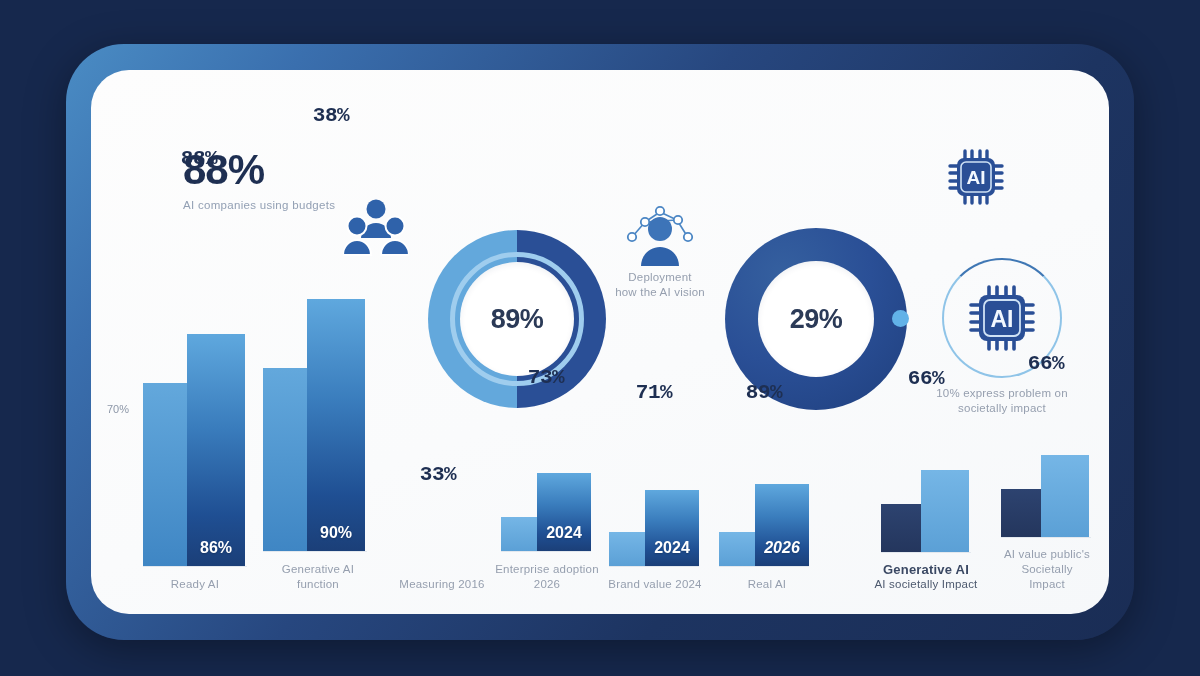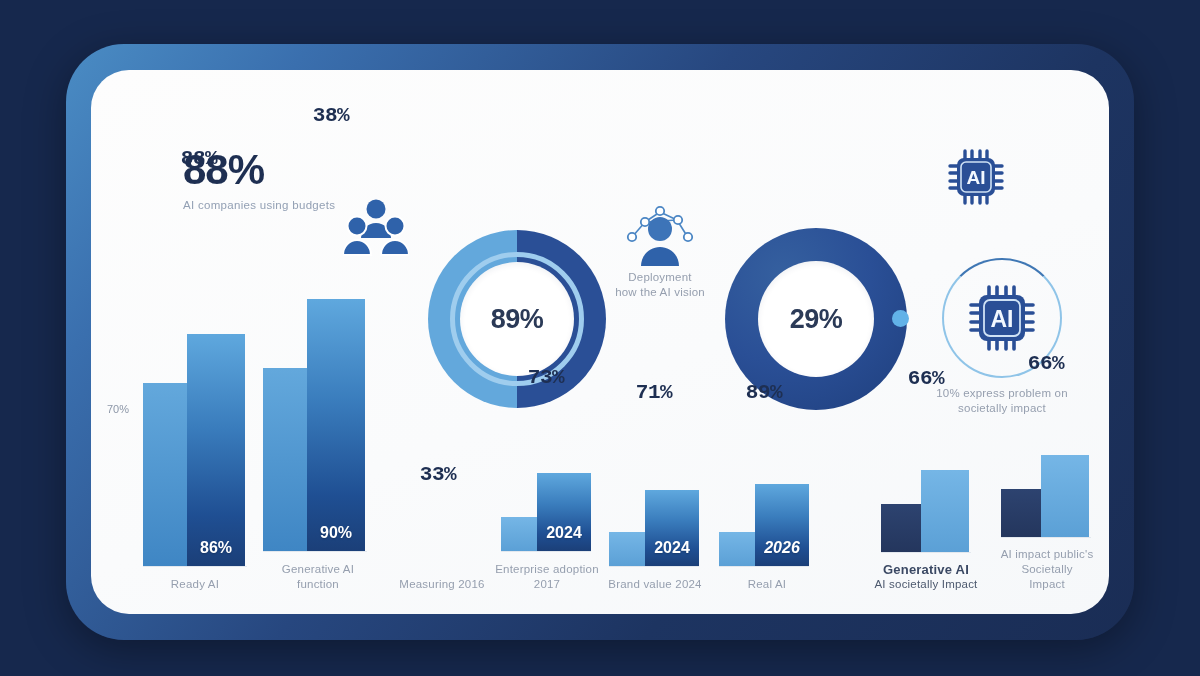--- a/index.html
+++ b/index.html
@@ -259,21 +259,21 @@
       </div>
 
       <div class="pair" style="left:120px;bottom:22px;">
         <div class="top-val" style="top:-104px;width:90px;">73%</div>
         <div class="bars" style="height:82px;width:90px;">
           <div class="bar sky" style="width:36px;height:34px;"></div>
           <div class="bar grad" style="width:54px;height:78px;">
             <div class="in-bar">2024</div>
           </div>
         </div>
-        <div class="blur-label" style="margin-top:10px;width:112px;margin-left:-10px;">Enterprise adoption 2017</div>
+        <div class="blur-label" style="margin-top:10px;width:112px;margin-left:-10px;">Enterprise adoption 2026</div>
       </div>
 
       <div class="pair" style="left:228px;bottom:22px;">
         <div class="top-val" style="top:-104px;width:90px;">71%</div>
         <div class="bars" style="height:82px;width:90px;">
           <div class="bar sky" style="width:36px;height:34px;"></div>
           <div class="bar grad" style="width:54px;height:76px;">
             <div class="in-bar">2024</div>
           </div>
         </div>
@@ -306,21 +306,21 @@
         </div>
       </div>
 
       <div class="pair" style="left:130px;bottom:22px;">
         <div class="top-val" style="top:-104px;width:90px;">66%</div>
         <div class="bars" style="height:82px;width:90px;">
           <div class="bar navy" style="width:40px;height:48px;"></div>
           <div class="bar sky" style="width:48px;height:82px;"></div>
         </div>
         <div class="blur-label" style="margin-top:9px;width:104px;margin-left:-6px;">
-          <div>AI impact public's</div>
+          <div>AI value public's</div>
           <div>Societally</div>
           <div>Impact</div>
         </div>
       </div>
     </div>
 
   </div>
 </div>
 
 </body></html>

